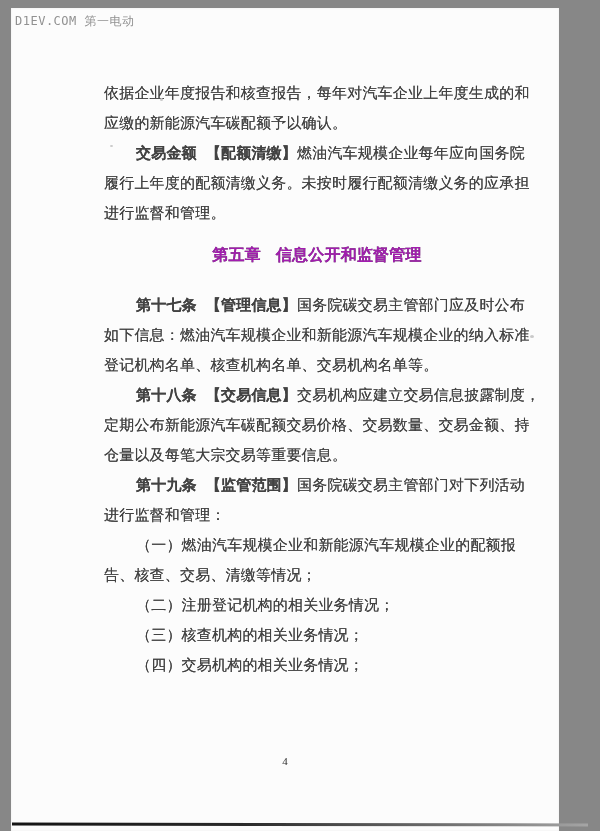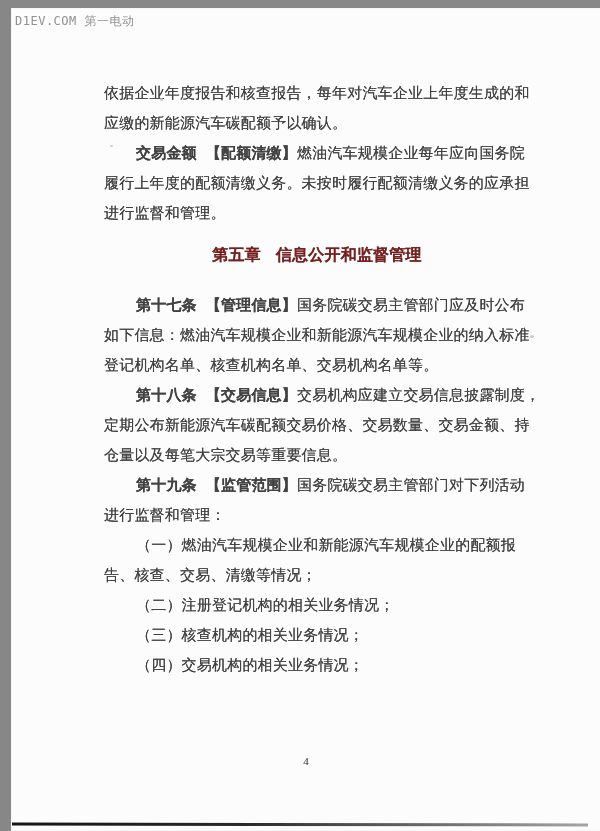--- a/index.html
+++ b/index.html
@@ -8,21 +8,21 @@
     width: 600px;
     height: 831px;
     background: #878787;
     overflow: hidden;
     font-family: "Liberation Serif", "DejaVu Serif", serif;
   }
   .page {
     position: absolute;
     left: 11px;
     top: 8px;
-    width: 590px;
+    width: 548px;
     height: 823px;
     background: #fcfcfc;
     box-shadow: inset 0 0 2px rgba(0,0,0,0.08);
   }
   .watermark {
     position: absolute;
     left: 4px;
     top: 5px;
     font-family: "DejaVu Sans Mono", "Liberation Mono", monospace;
     font-size: 12px;
@@ -56,21 +56,21 @@
   }
   .chapter-heading {
     height: 30px;
     line-height: 30px;
     margin-top: 12px;
     margin-bottom: 20px;
     text-align: center;
     font-family: "Liberation Sans", "DejaVu Sans", sans-serif;
     font-weight: bold;
     font-size: 16px;
-    color: #7f1d1d;
+    color: #a21caf;
   }
   .chapter-heading .chapter-no { margin-right: 15px; }
   .page-number {
     position: absolute;
     left: 0;
     top: 747px;
     width: 100%;
     text-align: center;
     font-size: 11px;
     color: #2e2e2e;

